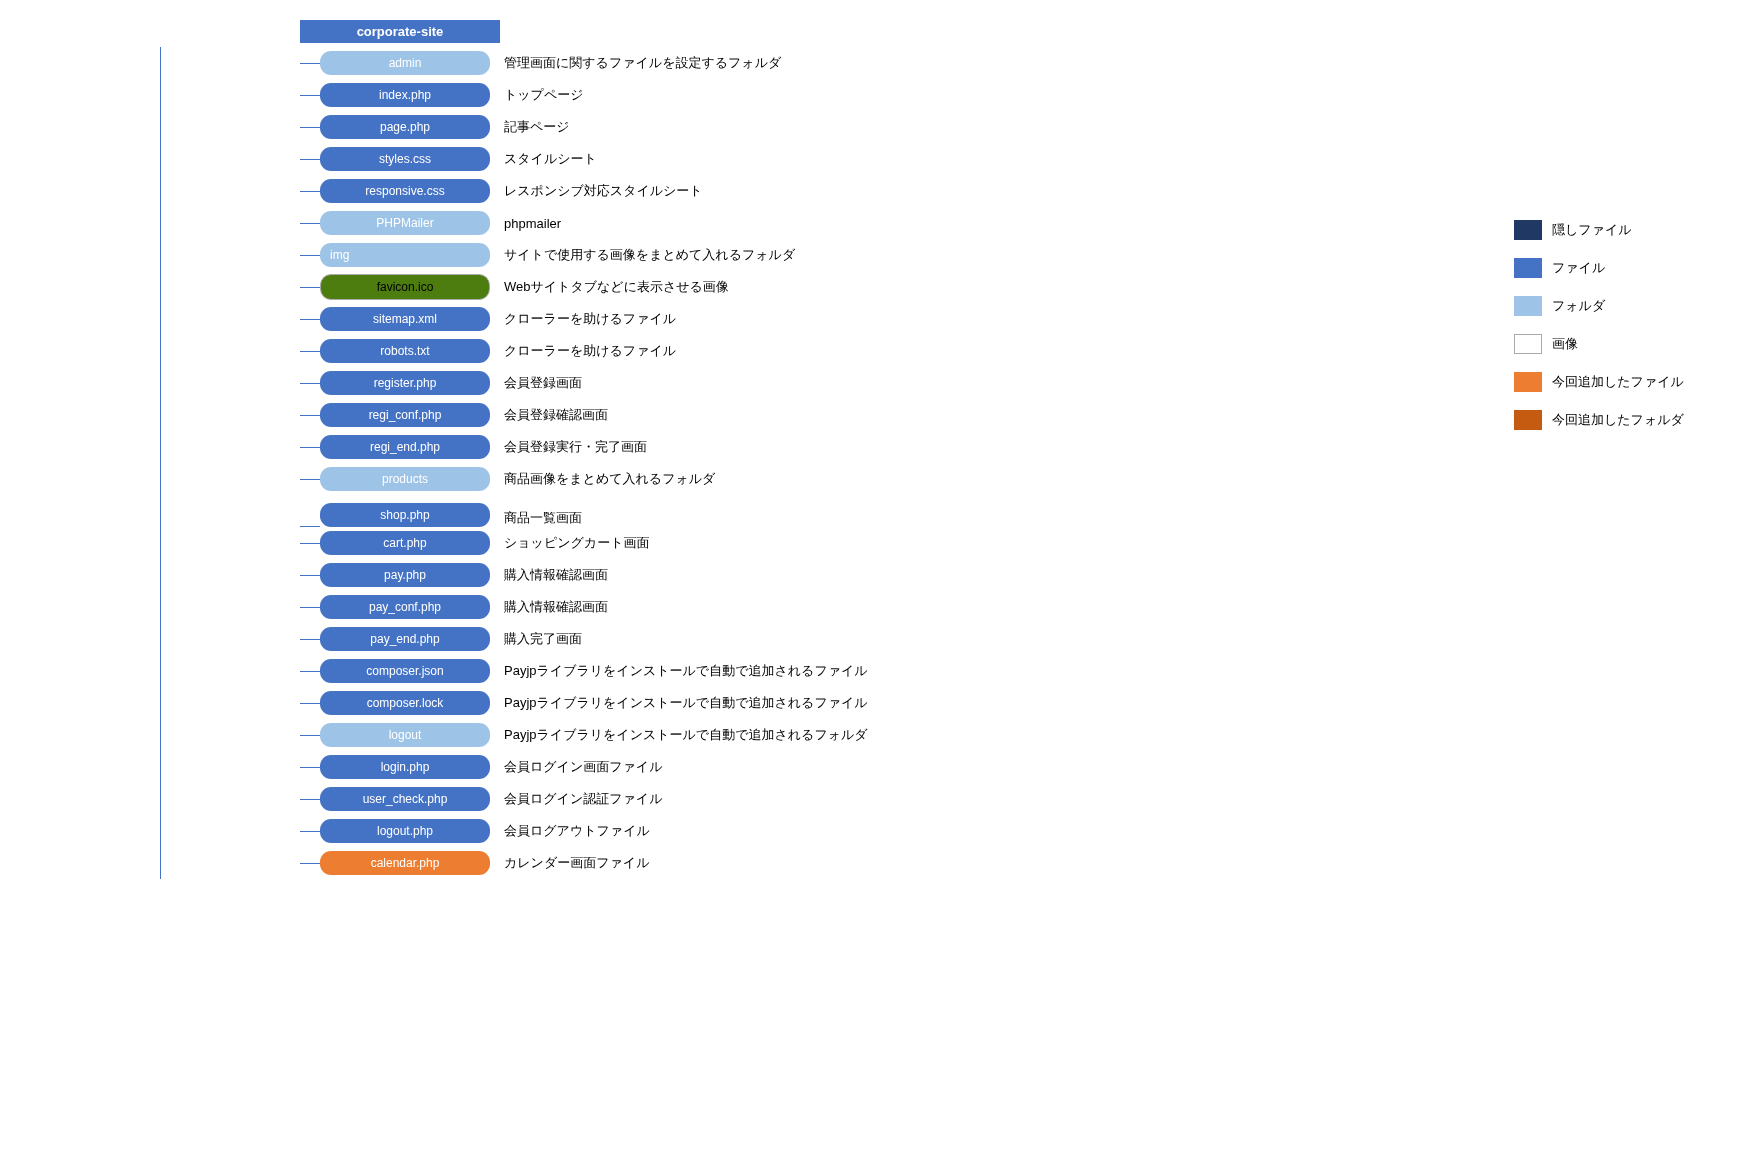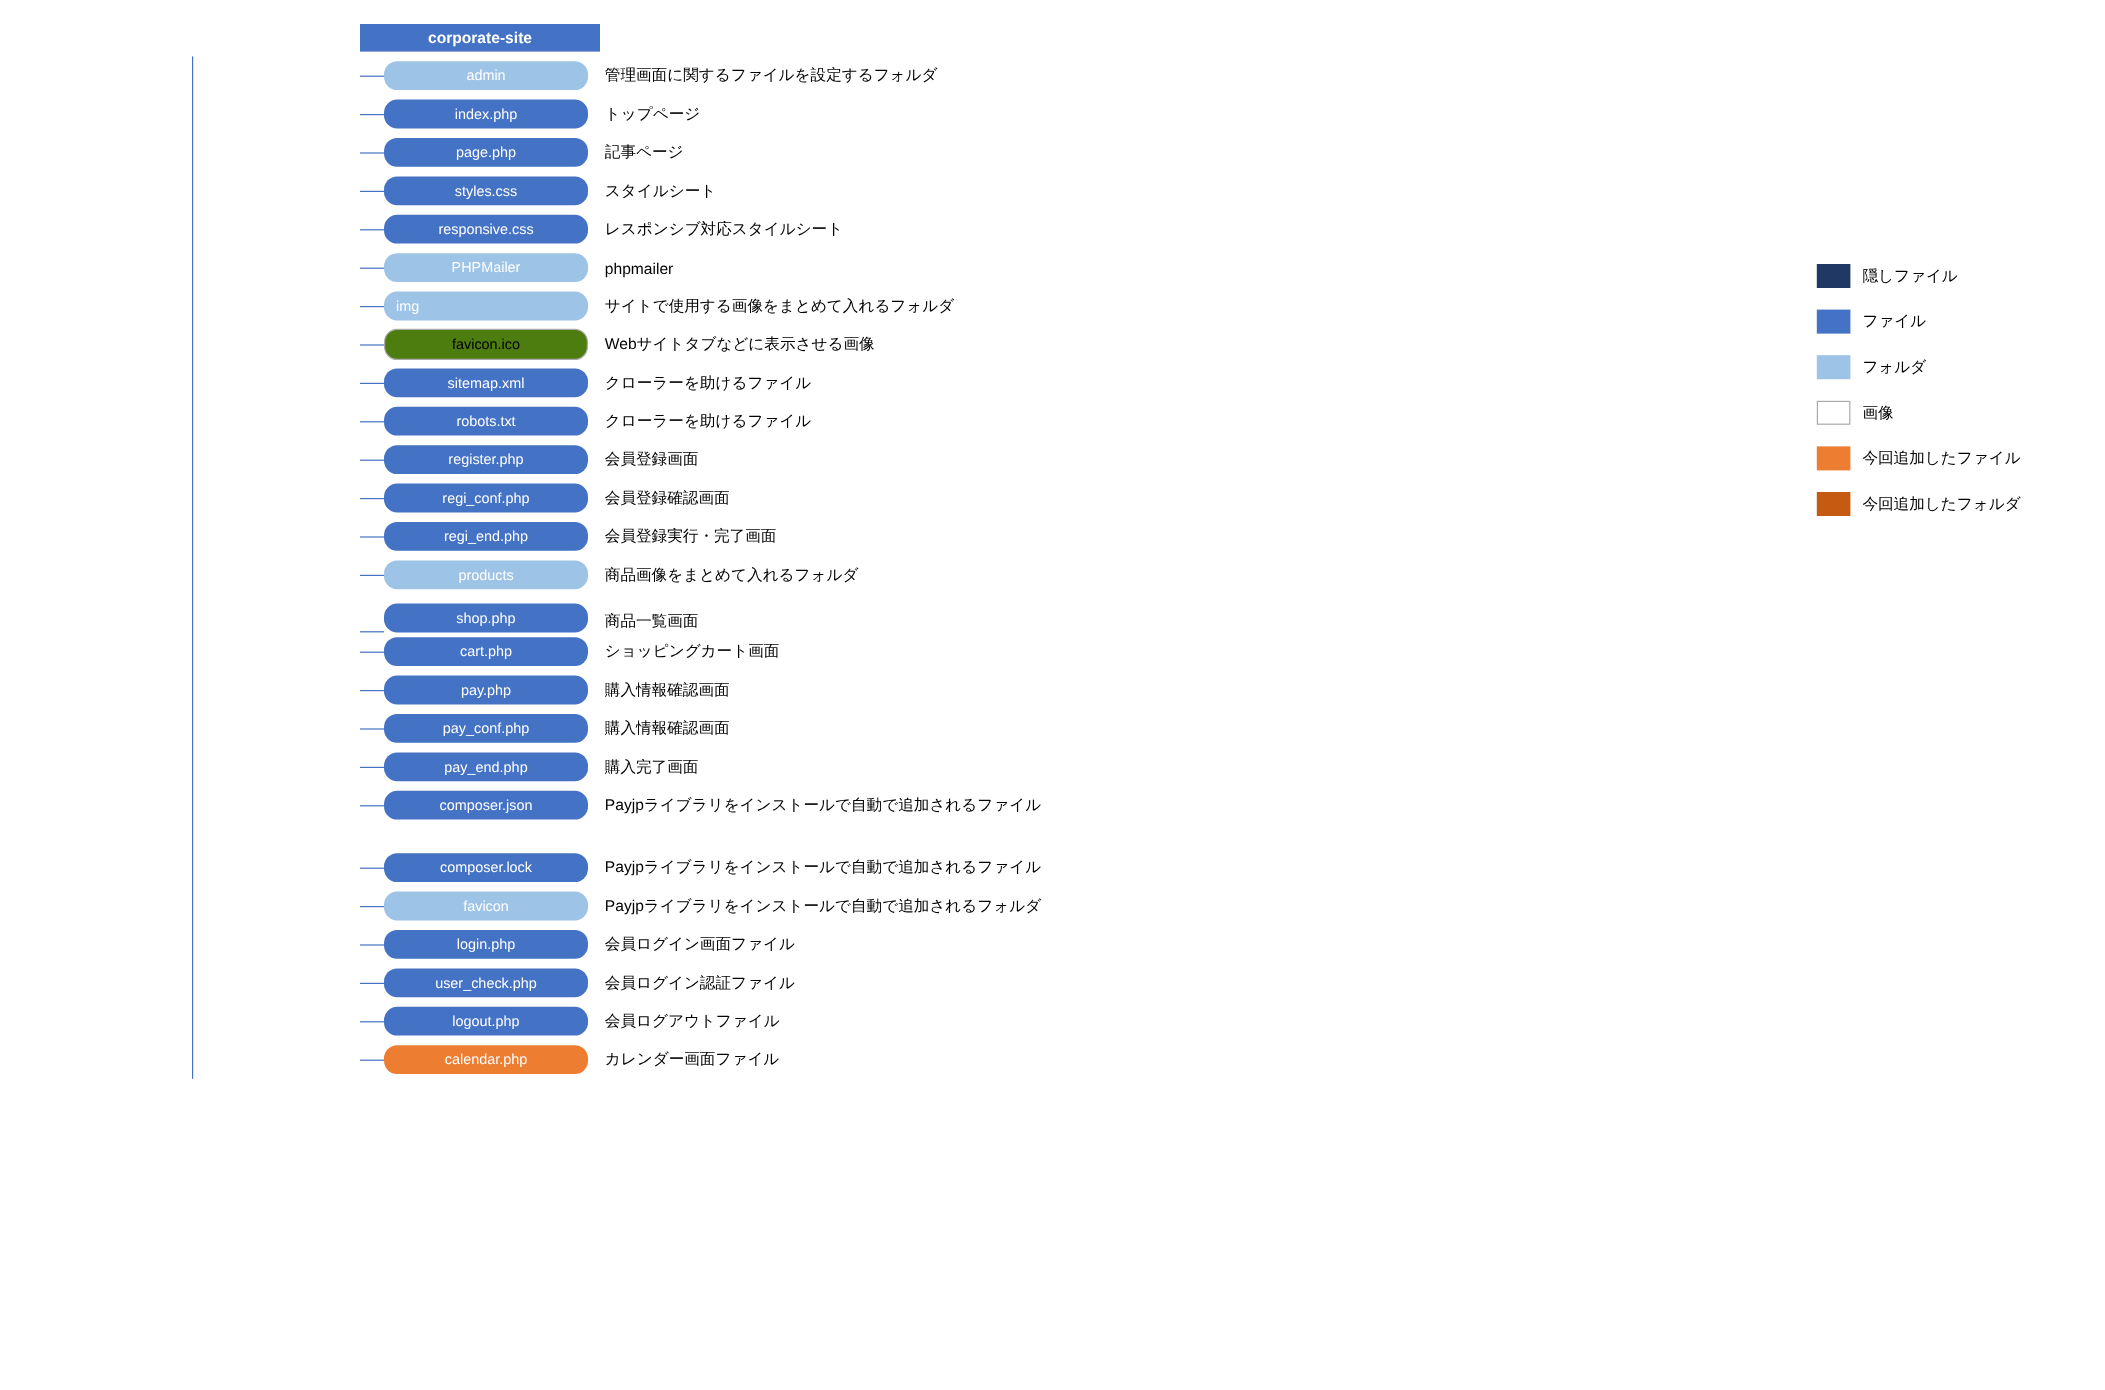--- a/index.html
+++ b/index.html
@@ -203,28 +203,28 @@
             <div style="display: flex; align-items: center; height: 32px; position: relative;">
               <div style="width: 20px; height: 1px; background: rgb(68, 114, 196); flex-shrink: 0;"></div>
               <div class="item-label type-file" style="min-width: 170px; padding: 5px 10px; font-size: 12px; text-align: center; color: rgb(255, 255, 255); margin-right: 8px; flex-shrink: 0;">pay_end.php</div>
               <div class="item-desc">購入完了画面</div>
             </div>
             <div style="display: flex; align-items: center; height: 32px; position: relative;">
               <div style="width: 20px; height: 1px; background: rgb(68, 114, 196); flex-shrink: 0;"></div>
               <div class="item-label type-file" style="min-width: 170px; padding: 5px 10px; font-size: 12px; text-align: center; color: rgb(255, 255, 255); margin-right: 8px; flex-shrink: 0;">composer.json</div>
               <div class="item-desc">Payjpライブラリをインストールで自動で追加されるファイル</div>
             </div>
-            <div style="display: flex; align-items: center; height: 32px; position: relative; margin-top: 20px;">
+            <div style="display: flex; align-items: center; height: 32px; position: relative;">
               <div style="width: 20px; height: 1px; background: rgb(68, 114, 196); flex-shrink: 0;"></div>
               <div class="item-label type-file" style="min-width: 170px; padding: 5px 10px; font-size: 12px; text-align: center; color: rgb(255, 255, 255); margin-right: 8px; flex-shrink: 0;">composer.lock</div>
               <div class="item-desc">Payjpライブラリをインストールで自動で追加されるファイル</div>
             </div>
             <div style="display: flex; align-items: center; height: 32px; position: relative;">
               <div style="width: 20px; height: 1px; background: rgb(68, 114, 196); flex-shrink: 0;"></div>
-              <div class="item-label type-folder" style="min-width: 170px; padding: 5px 10px; font-size: 12px; text-align: center; color: rgb(255, 255, 255); margin-right: 8px; flex-shrink: 0;">favicon</div>
+              <div class="item-label type-folder" style="min-width: 170px; padding: 5px 10px; font-size: 12px; text-align: center; color: rgb(255, 255, 255); margin-right: 8px; flex-shrink: 0;">logout</div>
               <div class="item-desc">Payjpライブラリをインストールで自動で追加されるフォルダ</div>
             </div>
             <div style="display: flex; align-items: center; height: 32px; position: relative;">
               <div style="width: 20px; height: 1px; background: rgb(68, 114, 196); flex-shrink: 0;"></div>
               <div class="item-label type-file" style="min-width: 170px; padding: 5px 10px; font-size: 12px; text-align: center; color: rgb(255, 255, 255); margin-right: 8px; flex-shrink: 0;">login.php</div>
               <div class="item-desc">会員ログイン画面ファイル</div>
             </div>
             <div style="display: flex; align-items: center; height: 32px; position: relative;">
               <div style="width: 20px; height: 1px; background: rgb(68, 114, 196); flex-shrink: 0;"></div>
               <div class="item-label type-file" style="min-width: 170px; padding: 5px 10px; font-size: 12px; text-align: center; color: rgb(255, 255, 255); margin-right: 8px; flex-shrink: 0;">user_check.php</div>

